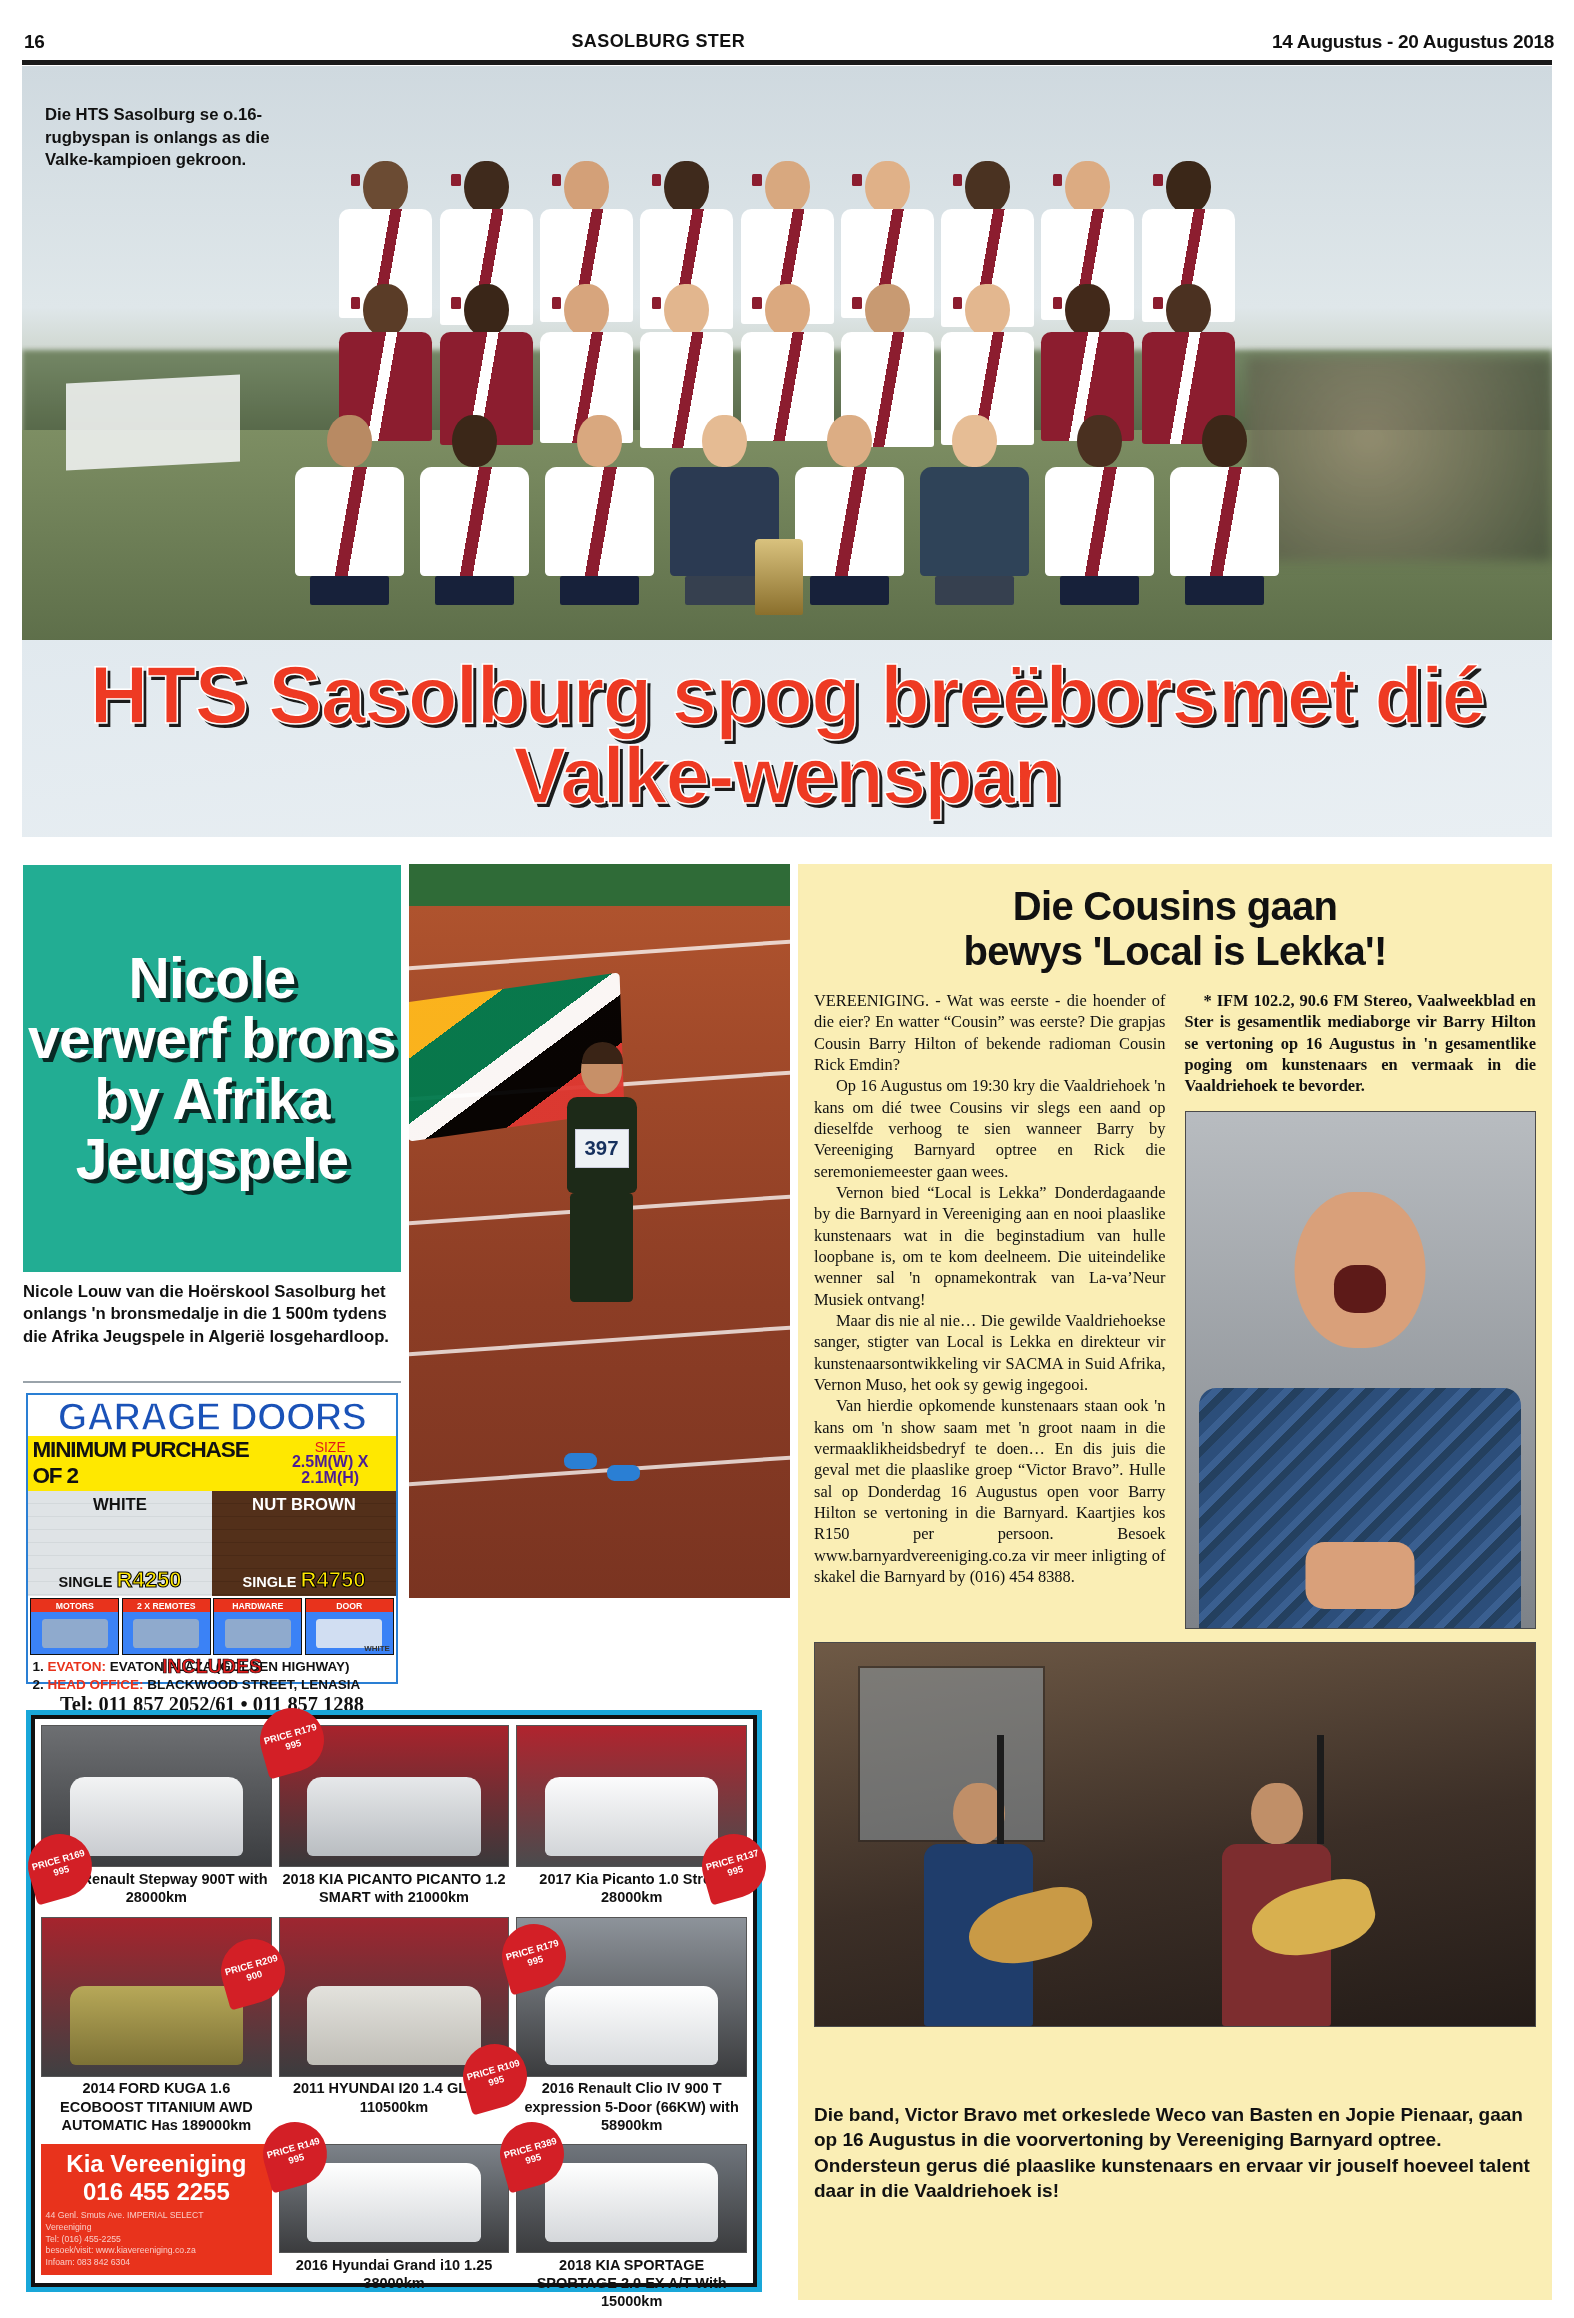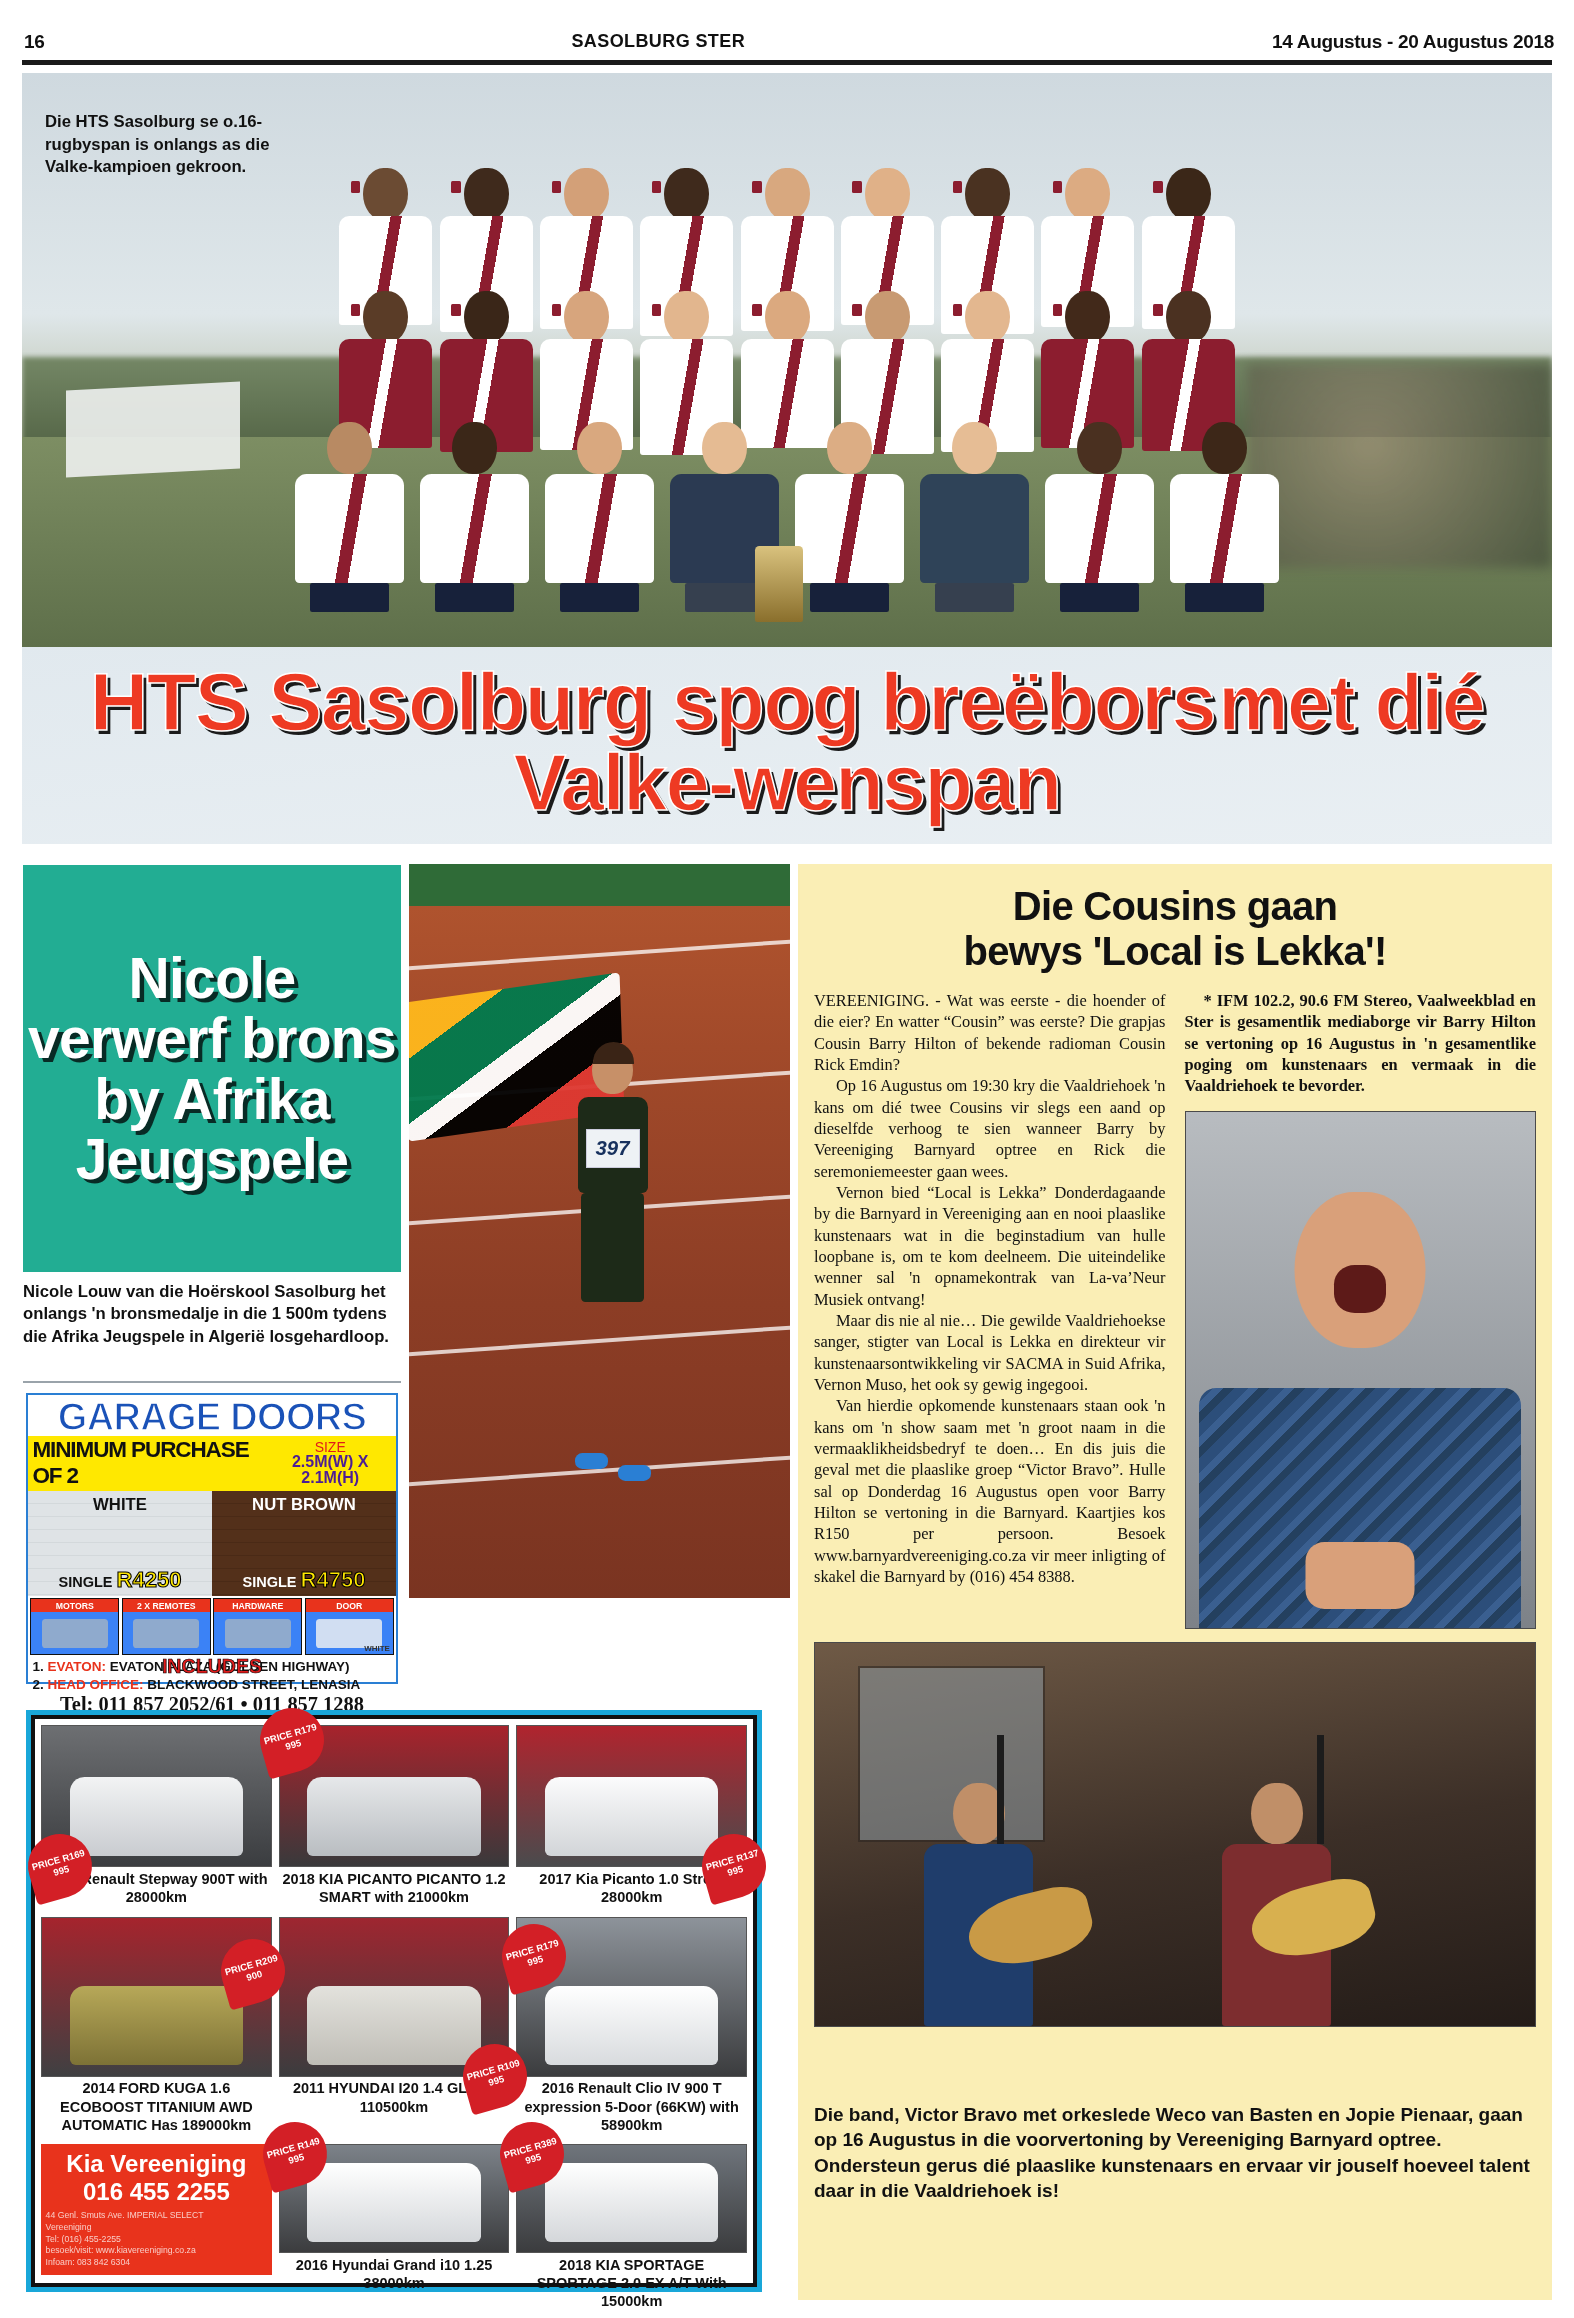--- a/index.html
+++ b/index.html
@@ -14,21 +14,21 @@
   
   .masthead {
     position: absolute; left: 24px; top: 25px; width: 1530px; height: 33px;
     display: flex; align-items: center; justify-content: space-between;
   }
   .mh-page, .mh-date { font-size: 19px; font-weight: bold; letter-spacing: -0.3px; color:#111; }
   .mh-title { font-size: 18px; font-weight: bold; letter-spacing: 0.4px; color:#111; }
   .mh-rule { position:absolute; left:22px; top:60px; width:1530px; height:5.1px; background:#1a1a1a; }
 
   
-  .hero { position: absolute; left: 22px; top: 73px; width: 1530px; height: 771px;
+  .hero { position: absolute; left: 22px; top: 66px; width: 1530px; height: 771px;
           background: linear-gradient(175deg,#e8eef2 0%, #dde6ec 45%, #e9eff3 100%);
           overflow:hidden; }
   .hero-photo { position:absolute; left:0; top:0; width:1530px; height:574px; overflow:hidden; }
   .sky { position:absolute; inset:0; background:linear-gradient(180deg,#cfd9df 0%, #dfe7ea 42%, #bfc6b4 58%, #8f9c72 75%, #6e7f54 100%); }
   .treeline { position:absolute; left:0; top:284px; width:100%; height:95px;
               background:linear-gradient(180deg,#6b7f5a,#4a5c3d); filter:blur(2.9px); opacity:.9; }
   .track { position:absolute; left:0; top:364px; width:100%; height:211px; background:linear-gradient(180deg,#7d8e63,#5e6f4a); }
   .tent { position:absolute; left:44px; top:313px; width:174px; height:87px; background:#eef1f0; transform:skewY(-3deg); opacity:.9; }
   .crowdblur { position:absolute; right:0; top:291px; width:305px; height:204px;
                background:radial-gradient(circle at 40% 40%, rgba(160,140,120,.6), rgba(70,80,60,.8)); filter:blur(5.8px); }
@@ -70,21 +70,21 @@
   .nicole-head span {
     display:block; color:#ffffff; font-size:57px; font-weight:bold; line-height:1.06;
     text-align:center; text-shadow:4.4px 4.4px 0 rgba(0,0,0,.75); letter-spacing:-0.7px;
   }
 
   
   .runner { position:absolute; left:409px; top:864px; width:381px; height:734px; overflow:hidden;
             background:linear-gradient(180deg,#b3562f 0%, #a24a2a 25%, #8c3d25 60%, #7a3421 100%); }
   .lane { position:absolute; left:-145px; width:727px; height:3.6px; background:rgba(255,255,255,.75); }
   .grassstrip { position:absolute; left:0; top:0; width:100%; height:42px; background:#2f6b37; }
-  .athlete { position:absolute; left:149px; top:182px; width:109px;font-style:italic; }
+  .athlete { position:absolute; left:138px; top:182px; width:109px; }
   .a-head { width:41px; height:48px; background:#c79068; border-radius:50%/55%; margin:0 auto; }
   .a-hair { position:absolute; left:35px; top:-4.4px; width:41px; height:22px; background:#3a2416; border-radius:20.4px 20.4px 0 0; }
   .a-torso { width:70px; height:96px; margin:2.9px auto 0; background:#1d2a18; border-radius:10.2px 10.2px 5.8px 5.8px; position:relative; }
   .bib { position:absolute; left:50%; transform:translateX(-50%); top:32px; width:54px; height:39px;
          background:#eef2f5; border:0.7px solid #ccd; display:flex; align-items:center; justify-content:center;
          font-size:20.4px; font-weight:bold; color:#17315e; font-family:"Liberation Sans",sans-serif;}
   .a-legs { width:63px; height:109px; margin:0 auto; background:#1d2a18; border-radius:4.4px; }
   .flag { position:absolute; left:-4.4px; top:124px; width:218px; height:138px;
           background:linear-gradient(150deg,#ffb81c 0 22%, #007a4d 22% 46%, #ffffff 46% 56%, #000000 56% 74%, #de3831 74% 100%);
           transform:rotate(-8deg) skewX(-6deg); opacity:.95; border-radius:4.4px; }

